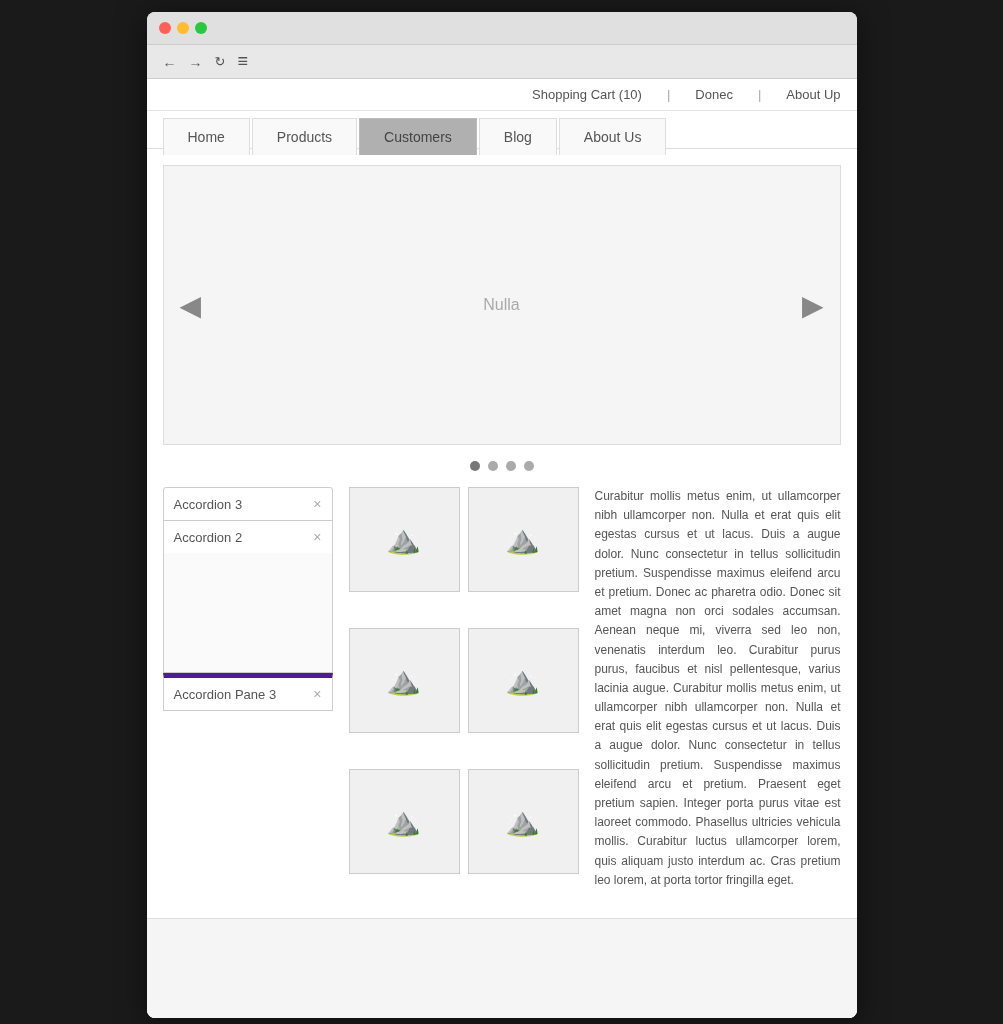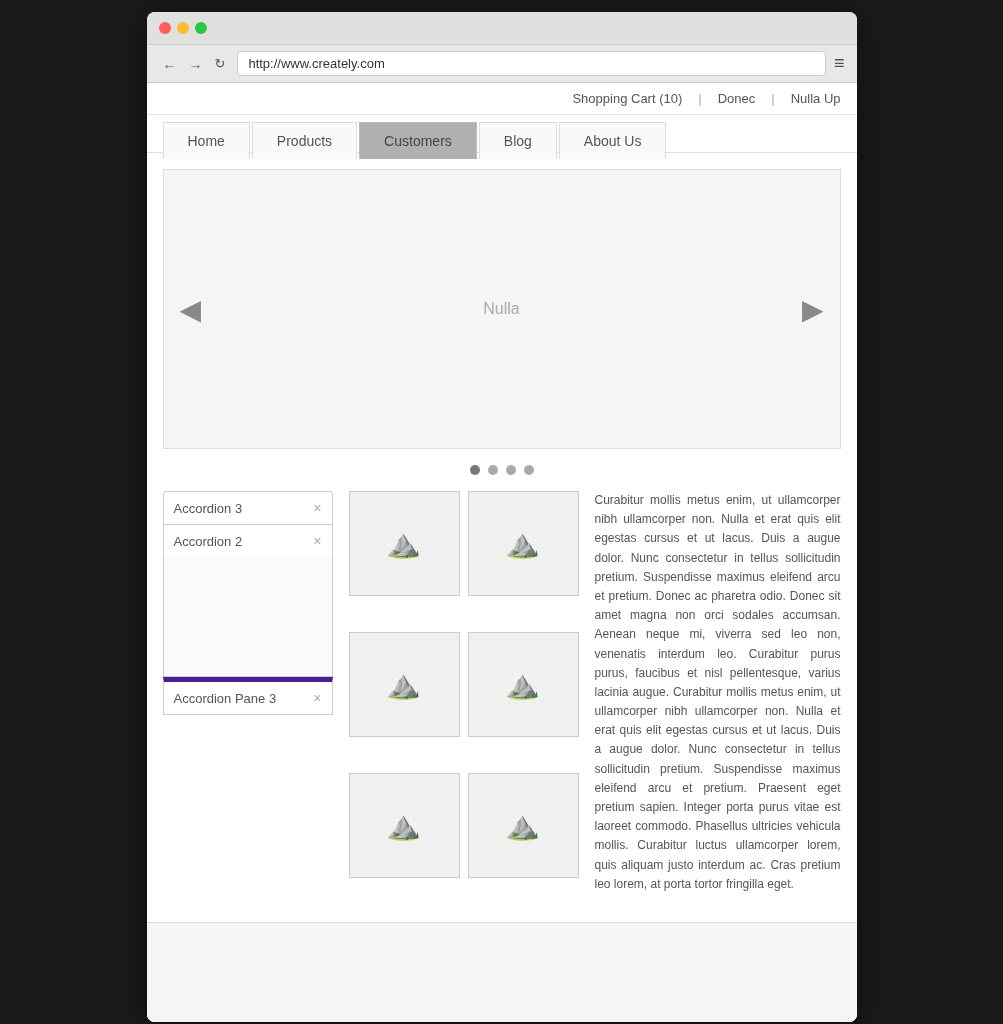--- a/index.html
+++ b/index.html
@@ -92,21 +92,21 @@
     .top-bar {
       display: flex;
       justify-content: flex-end;
       padding: 8px 16px;
       font-size: 13px;
       color: #555;
       border-bottom: 1px solid #e5e5e5;
     }
     .top-bar-links {
       display: flex;
-      gap: 12px;
+      gap: 21px;
       align-items: center;
     }
     .top-bar-sep {
       color: #aaa;
       margin: 0 4px;
     }
     .top-bar-link {
       color: #555;
       cursor: pointer;
       text-decoration: none;
@@ -282,33 +282,32 @@
       <div class="traffic-light tl-green"></div>
     </div>
   </div>
 
   <div class="address-bar-row">
     <div class="nav-btns">
       <button class="nav-btn">←</button>
       <button class="nav-btn">→</button>
       <button class="nav-btn reload-btn">↻</button>
     </div>
-    <input class="address-input" type="text" value="http://www.creately.com" style="">
     <span class="menu-icon">≡</span>
   </div>
 
   <div class="page-content">
 
     <div class="top-bar">
       <div class="top-bar-links">
         <a class="top-bar-link">Shopping Cart (10)</a>
         <span class="top-bar-sep">|</span>
         <a class="top-bar-link">Donec</a>
         <span class="top-bar-sep">|</span>
-        <a class="top-bar-link">Nulla Up</a>
+        <a class="top-bar-link">About Up</a>
       </div>
     </div>
 
     <div class="nav-tabs">
       <div class="nav-tab">Home</div>
       <div class="nav-tab">Products</div>
       <div class="nav-tab active">Customers</div>
       <div class="nav-tab">Blog</div>
       <div class="nav-tab">About Us</div>
     </div>

